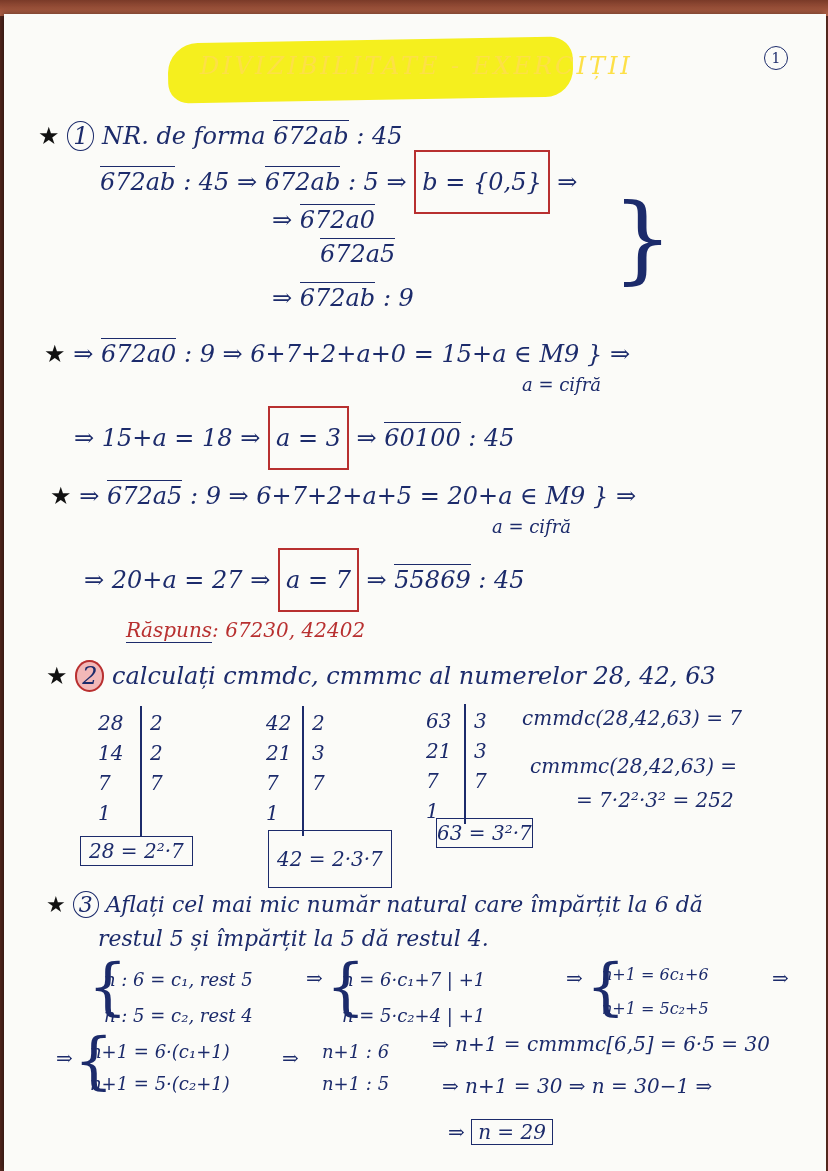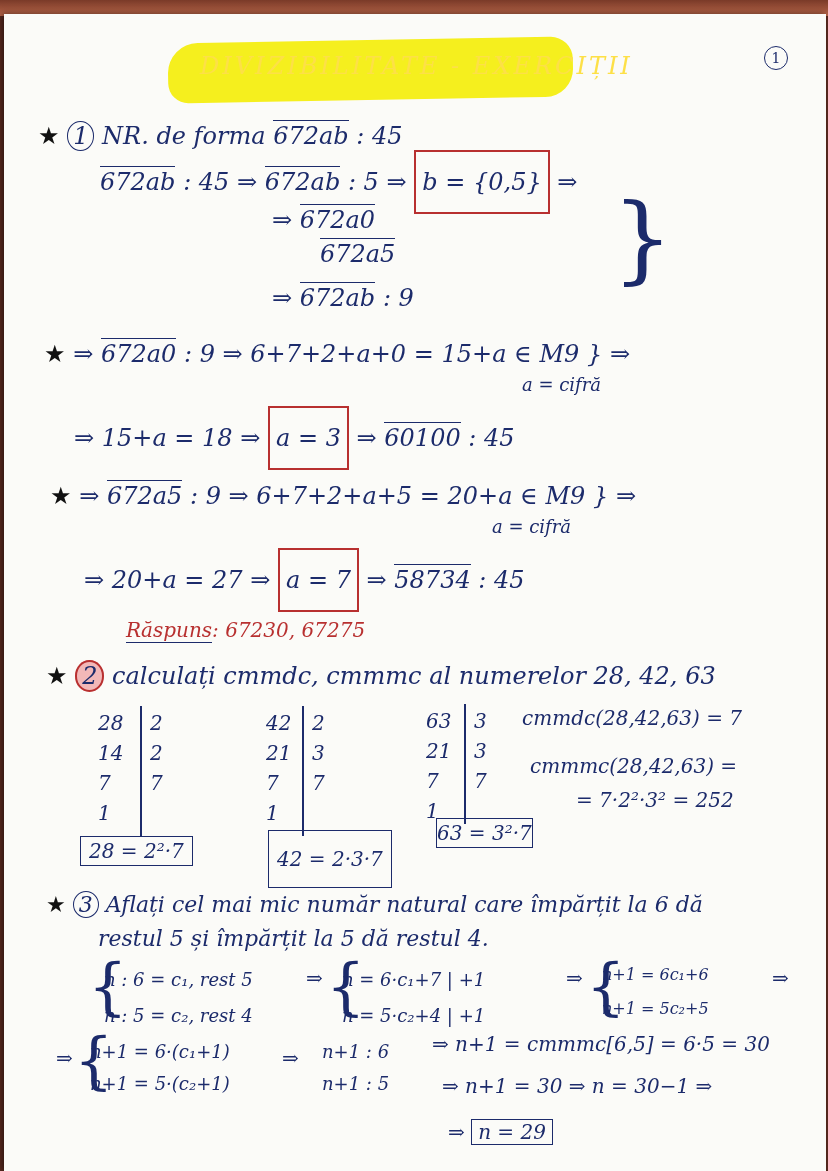--- a/index.html
+++ b/index.html
@@ -91,26 +91,26 @@
   <span>: 9 ⇒ 6+7+2+a+5 = 20+a ∈ M9</span>
   <span>}</span>
   <span>⇒</span>
 </div>
 <div class="ink fs18" style="left:492px;top:516px;">a = cifră</div>
 
 <div class="ink fs24" style="left:84px;top:566px;">
   <span>⇒ 20+a = 27 ⇒</span>
   <span class="boxed">a = 7</span>
   <span>⇒</span>
-  <span class="over">58734</span>
+  <span class="over">55869</span>
   <span>: 45</span>
 </div>
 
 <div class="ink fs20" style="left:126px;top:618px;">
-  <span class="und red">Răspuns</span><span class="red">: 67230, 67275</span>
+  <span class="und red">Răspuns</span><span class="red">: 67230, 42402</span>
 </div>
 
 <div class="ink fs24" style="left:46px;top:662px;">
   <span class="star">★</span>
   <span class="boxed" style="border-radius:50%;padding:0 5px;background:#f2b8b8;">2</span>
   <span>calculați cmmdc, cmmmc al numerelor 28, 42, 63</span>
 </div>
 
 <div class="bar" style="left:140px;top:706px;height:130px;"></div>
 <div class="ink fs20" style="left:98px;top:708px;line-height:30px;">

